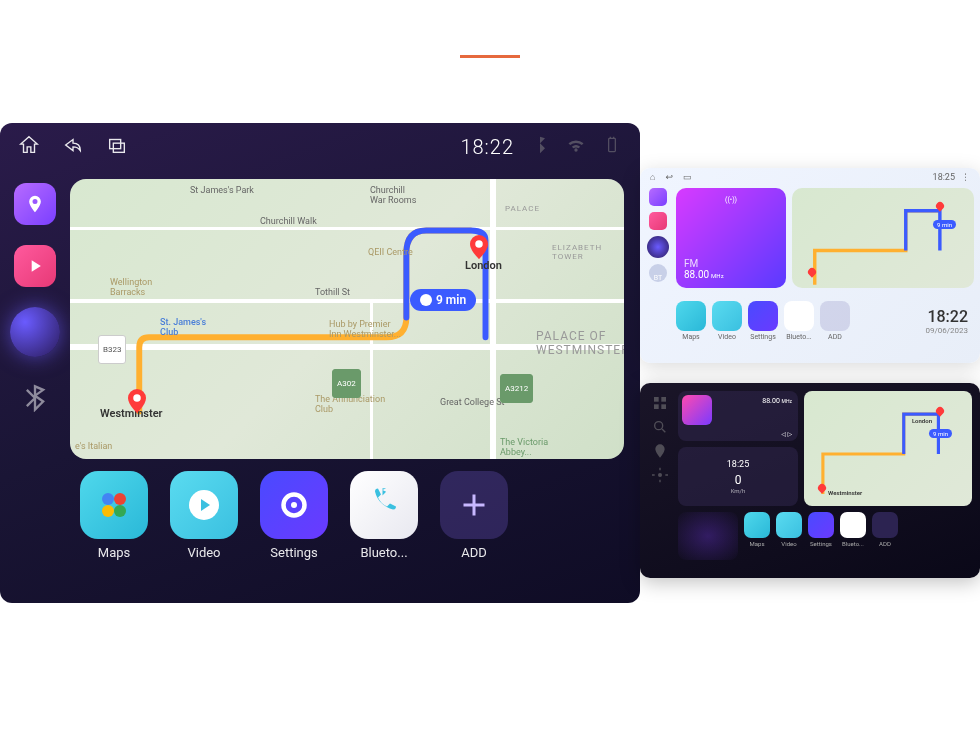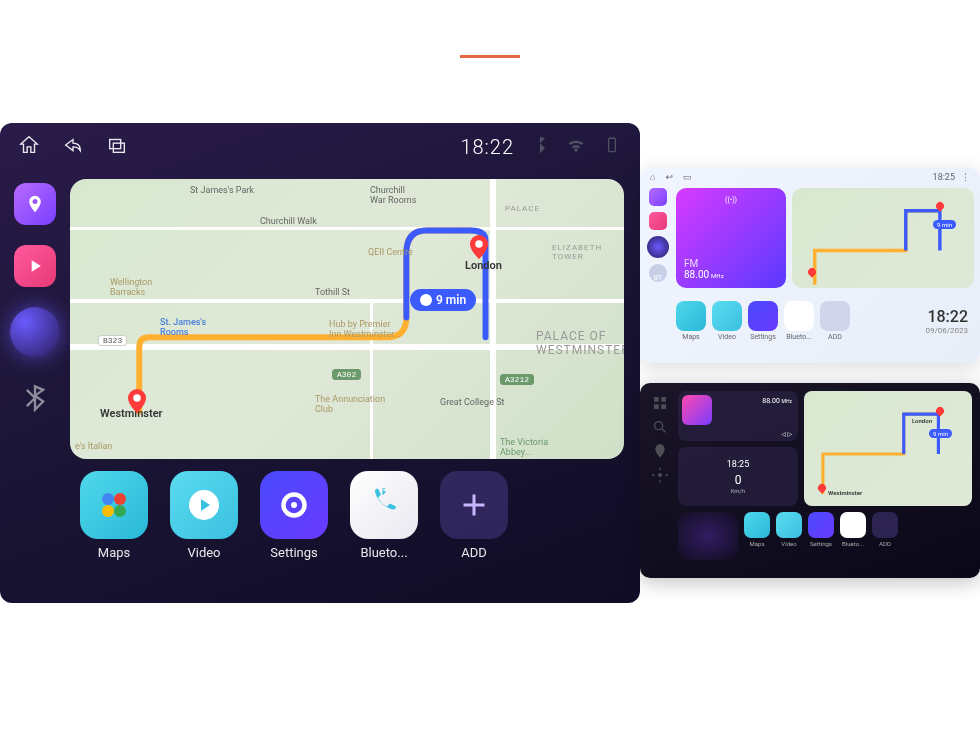--- a/index.html
+++ b/index.html
@@ -36,21 +36,21 @@
 .side-icon svg { width: 20px; height: 20px; fill: #fff; }
 .side-icon.bt svg { width: 28px; height: 28px; fill: rgba(255,255,255,0.5); }
 
 .content-area { flex: 1; padding: 8px 16px 8px 0; display: flex; flex-direction: column; gap: 12px; }
 .map-panel {
   background: linear-gradient(135deg, #d8e8d0 0%, #e0e8d8 50%, #d0e0c8 100%);
   border-radius: 16px; height: 280px; position: relative; overflow: hidden;
 }
 .map-road { position: absolute; background: #fff; }
 .map-label { position: absolute; font-size: 9px; color: #666; white-space: nowrap; }
-.map-badge { position: absolute; background: #fff; border-radius: 3px; font-size: 8px; padding: 0 4px; color: #555; border: 1px solid #ccc; font-family: Liberation Mono, monospace; }
+.map-badge { position: absolute; background: #fff; border-radius: 3px; font-size: 8px; padding: 9px 4px; color: #555; border: 1px solid #ccc; }
 .map-pin { position: absolute; width: 18px; height: 24px; }
 .map-pin svg { width: 100%; height: 100%; }
 .route-line { position: absolute; inset: 0; }
 .eta-badge { position: absolute; background: #3b5bff; color: #fff; border-radius: 14px; padding: 4px 10px; font-size: 12px; font-weight: 600; display: flex; align-items: center; gap: 4px; }
 .eta-badge::before { content: ""; width: 12px; height: 12px; border-radius: 50%; background: #fff; }
 
 .dock { display: flex; gap: 22px; padding: 0 10px; }
 .dock-item { display: flex; flex-direction: column; align-items: center; gap: 6px; }
 .dock-icon { width: 68px; height: 68px; border-radius: 18px; display: flex; align-items: center; justify-content: center; }
 .dock-icon.maps { background: linear-gradient(135deg, #4fd8ec, #2ab8d8); }
@@ -197,21 +197,21 @@
           <div class="map-label" style="top:25px;left:435px;font-size:8px;color:#999;letter-spacing:1px;">PALACE</div>
           <div class="map-label" style="top:37px;left:190px;">Churchill Walk</div>
           <div class="map-label" style="top:82px;left:40px;white-space:pre;color:#aa9966;margin-top:16px;">Wellington
 Barracks</div>
           <div class="map-label" style="top:108px;left:245px;">Tothill St</div>
           <div class="map-label" style="top:68px;left:298px;color:#aa9966;">QEII Centre</div>
           <div class="map-label" style="top:64px;left:460px;font-size:8px;color:#999;letter-spacing:1px;white-space:pre;margin-left:22px;">ELIZABETH
 TOWER</div>
           <div class="map-label" style="top:80px;left:395px;font-weight:600;color:#333;font-size:11px;">London</div>
           <div class="map-label" style="top:138px;left:90px;white-space:pre;color:#4a7fd8;font-weight:500;">St. James's
-Rooms</div>
+Club</div>
           <div class="map-label" style="top:140px;left:215px;white-space:pre;color:#aa9966;margin-left:44px;">Hub by Premier
 Inn Westminster...</div>
           <div class="map-label" style="top:150px;left:466px;font-size:12px;color:#999;letter-spacing:1px;white-space:pre;">PALACE OF
 WESTMINSTER</div>
           <div class="map-label" style="top:228px;left:30px;font-weight:600;color:#333;font-size:11px;">Westminster</div>
           <div class="map-label" style="top:215px;left:245px;white-space:pre;color:#aa9966;">The Annunciation
 Club</div>
           <div class="map-label" style="top:218px;left:370px;">Great College St</div>
           <div class="map-label" style="top:262px;left:5px;color:#aa9966;">e's Italian</div>
           <div class="map-label" style="top:258px;left:430px;white-space:pre;color:#6a9a6a;">The Victoria

